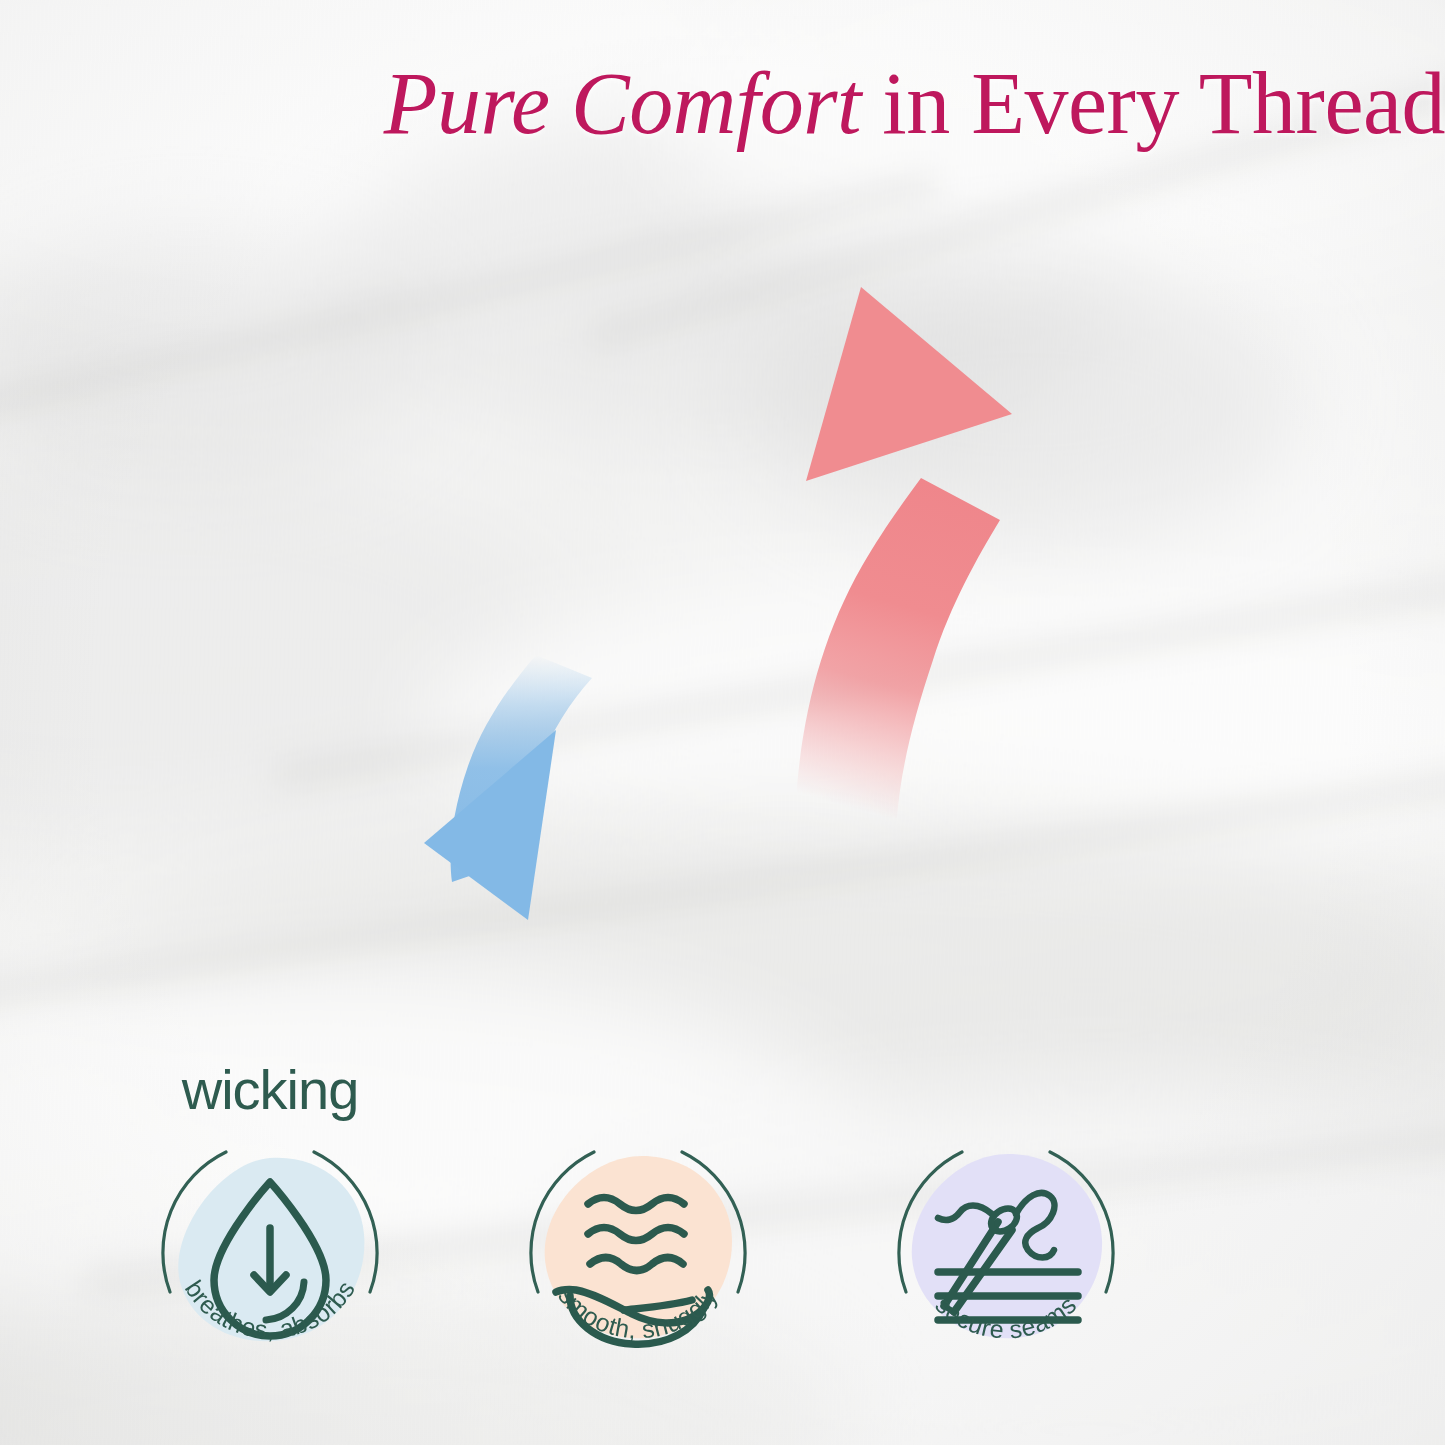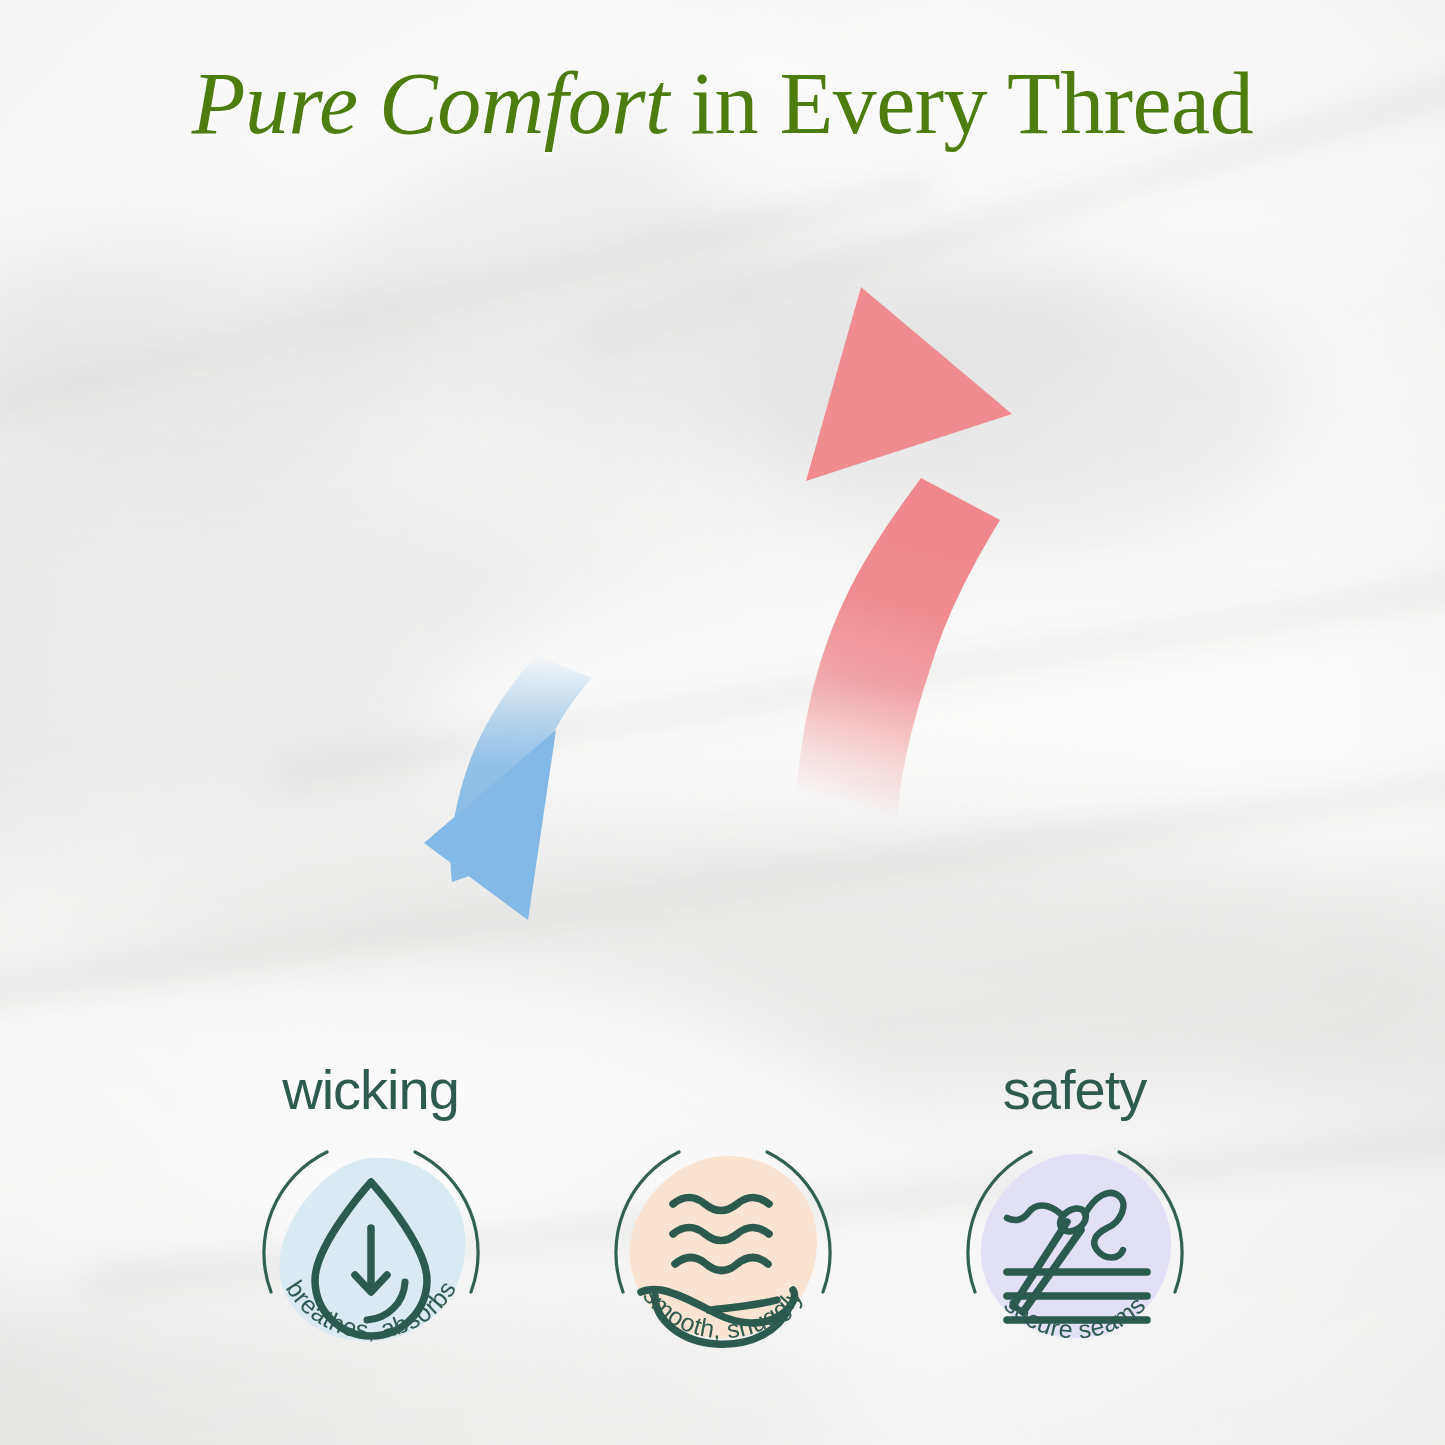--- a/index.html
+++ b/index.html
@@ -104,22 +104,21 @@
 
   
   .arrows{ position:absolute; left:0; top:0; width:1445px; height:1445px; }
 
   
   .badges{
     position:absolute;
     left:0; right:0;
     top:1062px;
     display:flex;
-    justify-content:center;
-    gap:52px;
+    gap:68px;
     padding:0 120px;
   }
   .badge{
     position:relative;
     width:300px;
     height:330px;
   }
   .badge-label{
     position:absolute;
     top:0; left:0; right:0;
@@ -160,21 +159,21 @@
     <div class="seam s5"></div>
     <div class="seam s1"></div>
     <div class="seam s2"></div>
     <div class="seam s3"></div>
     <div class="seam s4"></div>
     <div class="ribs"></div>
     <div class="ribs2"></div>
   </div>
   <div class="vignette"></div>
 
-  <div class="headline" style="color: #4d7c0f;">
+  <div class="headline" style="color: #be185d; text-align: right;">
     <span class="em" id="hl-em">Pure Comfort</span><span class="reg" id="hl-reg"> in Every Thread</span>
   </div>
 
   <svg class="arrows" viewBox="0 0 1445 1445">
     <defs>
       <linearGradient id="gradWarm" x1="0.45" y1="1" x2="0.62" y2="0">
         <stop offset="0%" stop-color="#F08C90" stop-opacity="0"></stop>
         <stop offset="16%" stop-color="#F08C90" stop-opacity="0.32"></stop>
         <stop offset="38%" stop-color="#F08C90" stop-opacity="0.78"></stop>
         <stop offset="62%" stop-color="#F08C90" stop-opacity="1"></stop>
@@ -278,21 +277,20 @@
                    C 156 216, 182 200, 192 178"></path>
           <path d="M 112 180 C 130 178, 158 176, 180 170"></path>
         </g>
         <text font-family="Liberation Sans, sans-serif" font-size="25" fill="#2E5B4F" letter-spacing="0.5">
           <textPath href="#capArc2" startOffset="50%" text-anchor="middle" id="cap2">smooth, snuggly</textPath>
         </text>
       </svg>
     </div>
 
     <div class="badge">
-      <div class="badge-label" style="color: rgb(46, 91, 79);">safety</div>
       <svg class="badge-ring" viewBox="0 0 252 252">
         <defs>
           <path id="capArc3" d="M 30 130 A 98 98 0 0 0 222 130"></path>
         </defs>
         <path d="M 128 24
                  C 180 24, 220 62, 222 110
                  C 224 160, 186 204, 136 208
                  C 84 212, 36 178, 32 128
                  C 28 76, 76 24, 128 24 Z" fill="#E2E0F7"></path>
         <path d="M 82 22 A 112 112 0 0 0 26 162" fill="none" stroke="#326054" stroke-width="3.2" stroke-linecap="round"></path>

